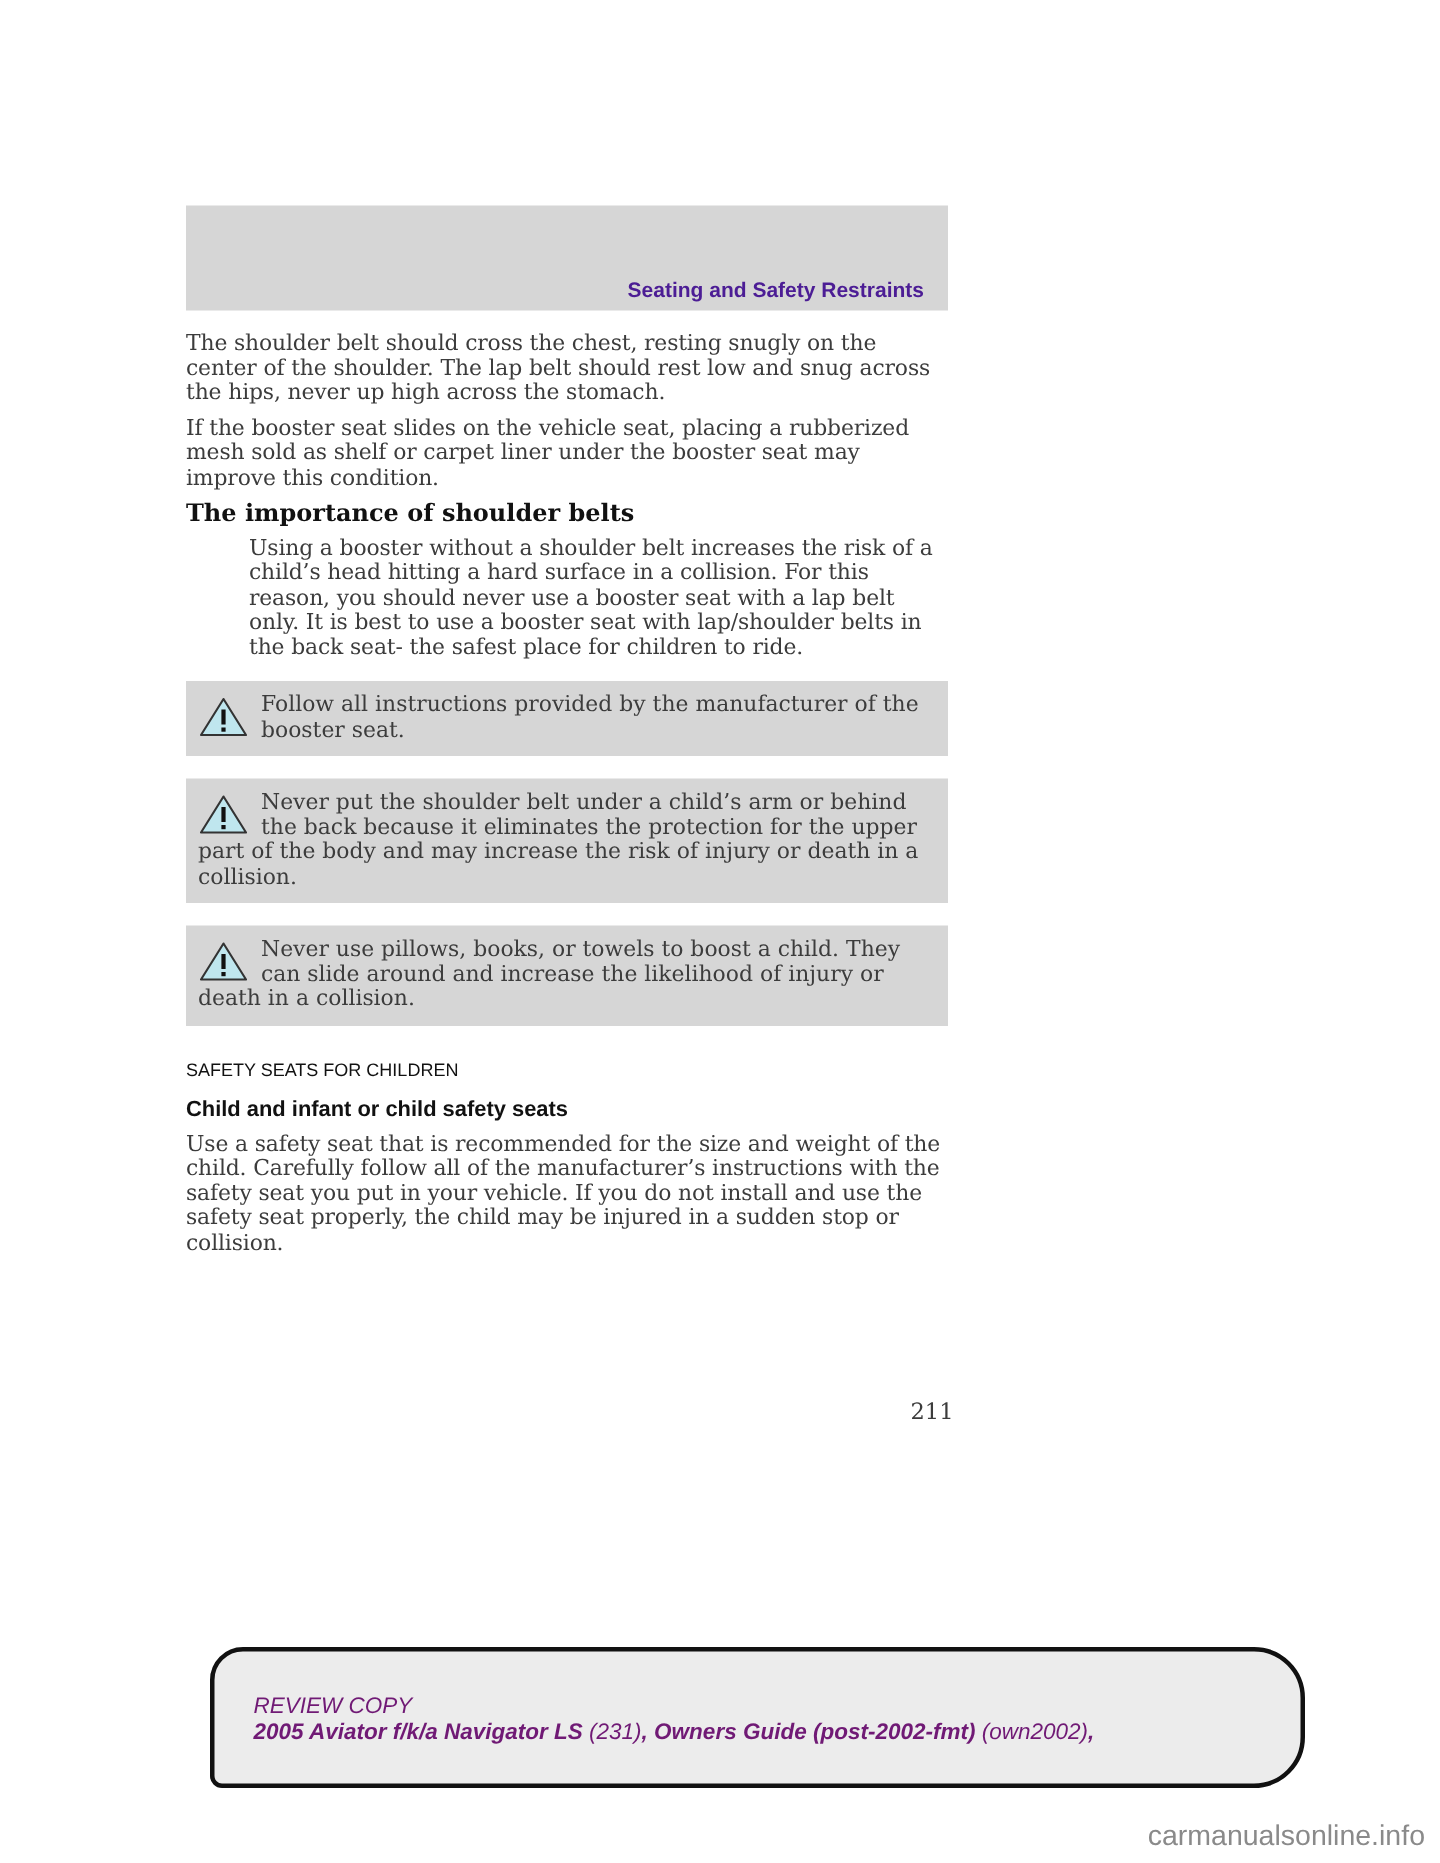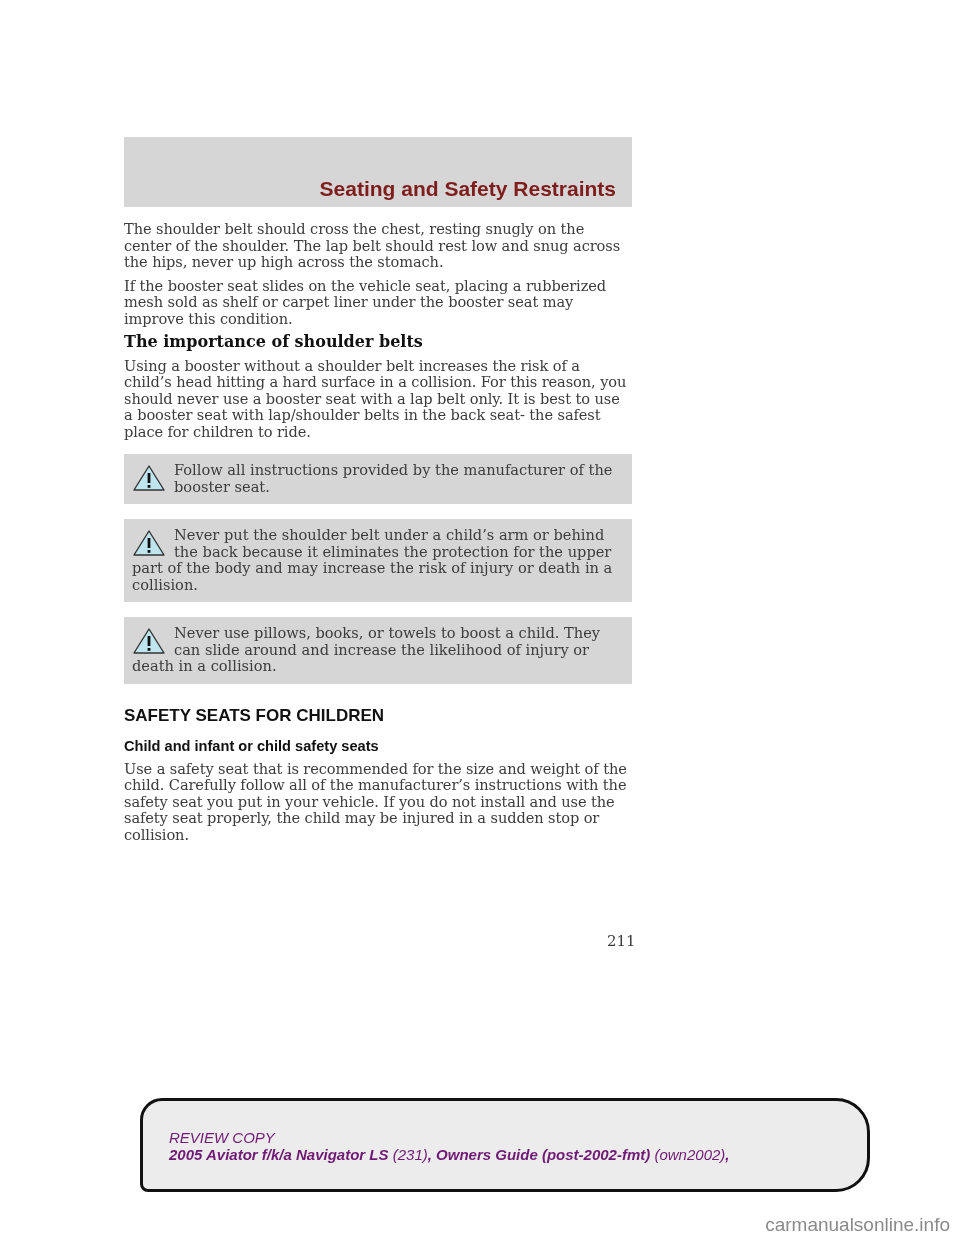--- a/index.html
+++ b/index.html
@@ -6,36 +6,36 @@
   body {
     width: 960px; height: 1242px; position: relative; background: #ffffff;
     font-family: "DejaVu Serif", "Liberation Serif", serif; color: #3a3a3a; overflow: hidden;
   }
   .header-band {
     position: absolute; left: 124px; top: 137px; width: 508px; height: 70px;
     background: #d6d6d6;
   }
   .header-title {
     position: absolute; right: 16px; bottom: 6px;
-    font-family: "Liberation Sans", sans-serif; font-weight: bold; font-size: 21px; color: #7f1d1d;
+    font-family: "Liberation Sans", sans-serif; font-weight: bold; font-size: 14px; color: #4c1d95;
   }
   .content { position: absolute; left: 124px; top: 221px; width: 508px; }
   .p {
     font-size: 14.6px; line-height: 16.5px; margin: 0 0 7px 0; color: #3c3c3c;
     letter-spacing: -0.1px;
   }
   .h-serif { font-weight: bold; font-size: 16px; line-height: 16.5px; margin: 0 0 7px 0; color: #111; }
   .warn {
     background: #d6d6d6; padding: 8px 8px 9px 8px; margin: 0 0 15px 0; position: relative;
     font-size: 14.6px; line-height: 16.5px; color: #3c3c3c;
   }
   .warn-icon { float: left; width: 34px; height: 28px; margin: 2px 8px 0 0; }
   .warn-text { display: block; }
   .h-sans1 {
-    font-family: "Liberation Sans", sans-serif; font-weight: bold; font-size: 17px;
+    font-family: "Liberation Sans", sans-serif; font-weight: normal; font-size: 12px;
     color: #111; margin: 22px 0 12px 0;
   }
   .h-sans2 {
     font-family: "Liberation Sans", sans-serif; font-weight: bold; font-size: 14.6px;
     color: #111; margin: 4px 0 7px 0;
   }
   .page-number {
     position: absolute; left: 607px; top: 932px; font-size: 15px; color: #3c3c3c;
   }
   .footer-box {
@@ -59,21 +59,21 @@
 <body>
 
 <div class="header-band">
   <div class="header-title">Seating and Safety Restraints</div>
 </div>
 
 <div class="content">
   <p class="p">The shoulder belt should cross the chest, resting snugly on the center of the shoulder. The lap belt should rest low and snug across the hips, never up high across the stomach.</p>
   <p class="p">If the booster seat slides on the vehicle seat, placing a rubberized mesh sold as shelf or carpet liner under the booster seat may improve this condition.</p>
   <p class="h-serif">The importance of shoulder belts</p>
-  <p class="p" style="margin-bottom:14px;">Using a booster without a shoulder belt increases the risk of a child’s head hitting a hard surface in a collision. For this reason, you should never use a booster seat with a lap belt only. It is best to use a booster seat with lap/shoulder belts in the back seat- the safest place for children to ride.</p>
+  <p class="p" style="margin-bottom:14px;margin-left:42px;">Using a booster without a shoulder belt increases the risk of a child’s head hitting a hard surface in a collision. For this reason, you should never use a booster seat with a lap belt only. It is best to use a booster seat with lap/shoulder belts in the back seat- the safest place for children to ride.</p>
 
   <div class="warn">
     <svg class="warn-icon" viewBox="0 0 34 28">
       <polygon points="17,2 32,26 2,26" fill="#bfe6ee" stroke="#333" stroke-width="1.4" stroke-linejoin="round"></polygon>
       <rect x="15.6" y="9" width="2.8" height="10" fill="#111"></rect>
       <rect x="15.6" y="21" width="2.8" height="2.8" fill="#111"></rect>
     </svg>
     <span class="warn-text">Follow all instructions provided by the manufacturer of the booster seat.</span>
   </div>
 

